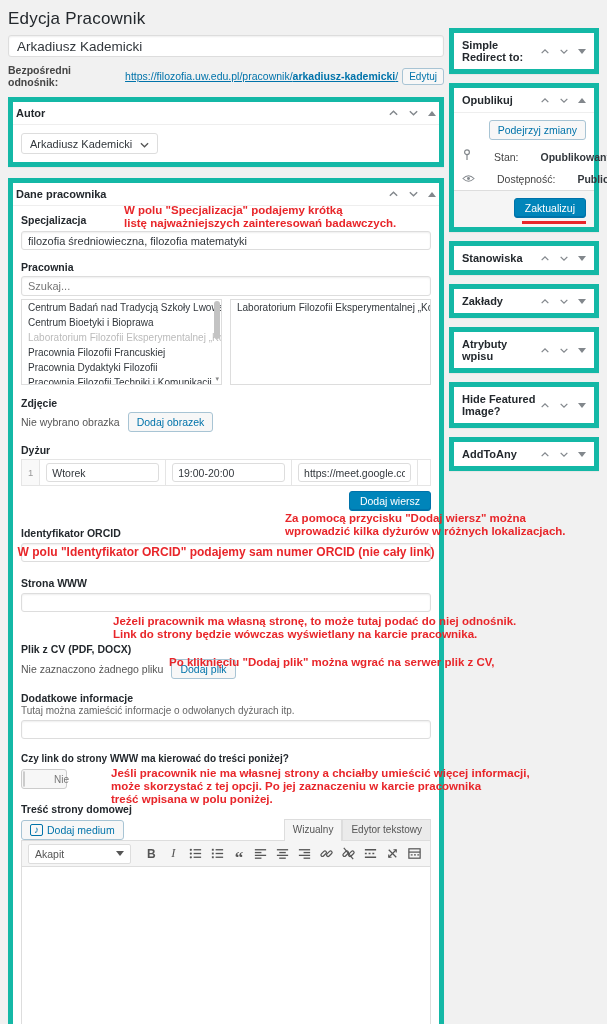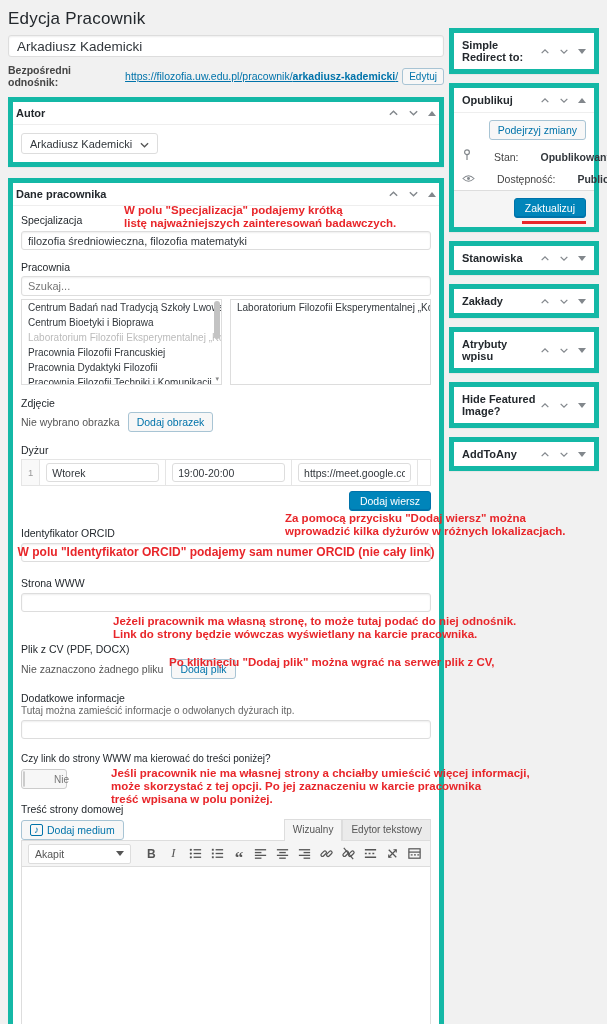--- a/index.html
+++ b/index.html
@@ -59,21 +59,21 @@
 
   .author-panel { margin-top:9px; }
   .dane-panel { margin-top:11px; margin-bottom:10px; }
 
   .select-box {
     display:inline-flex; align-items:center; gap:8px;
     border:1px solid #ddd; border-radius:3px; background:#fff;
     font-size:11px; color:#32373c; padding:2px 8px; height:21px; cursor:pointer;
   }
 
-  .field-label { font-weight:normal; font-size:10.5px; color:#23282d; height:12px; }
+  .field-label { font-weight:bold; font-size:10.5px; color:#23282d; height:12px; }
   .text-input {
     width:100%; height:19px; border:1px solid #ddd; border-radius:3px; background:#fff;
     font-size:11px; color:#32373c; padding:1px 6px;
     box-shadow: inset 0 1px 2px rgba(0,0,0,.07);
     font-family:"Liberation Sans", sans-serif;
   }
   .annotation { color:#e8262a; font-weight:bold; font-size:11.5px; line-height:13px; }
   .annotation div { white-space:nowrap; }
 
   

